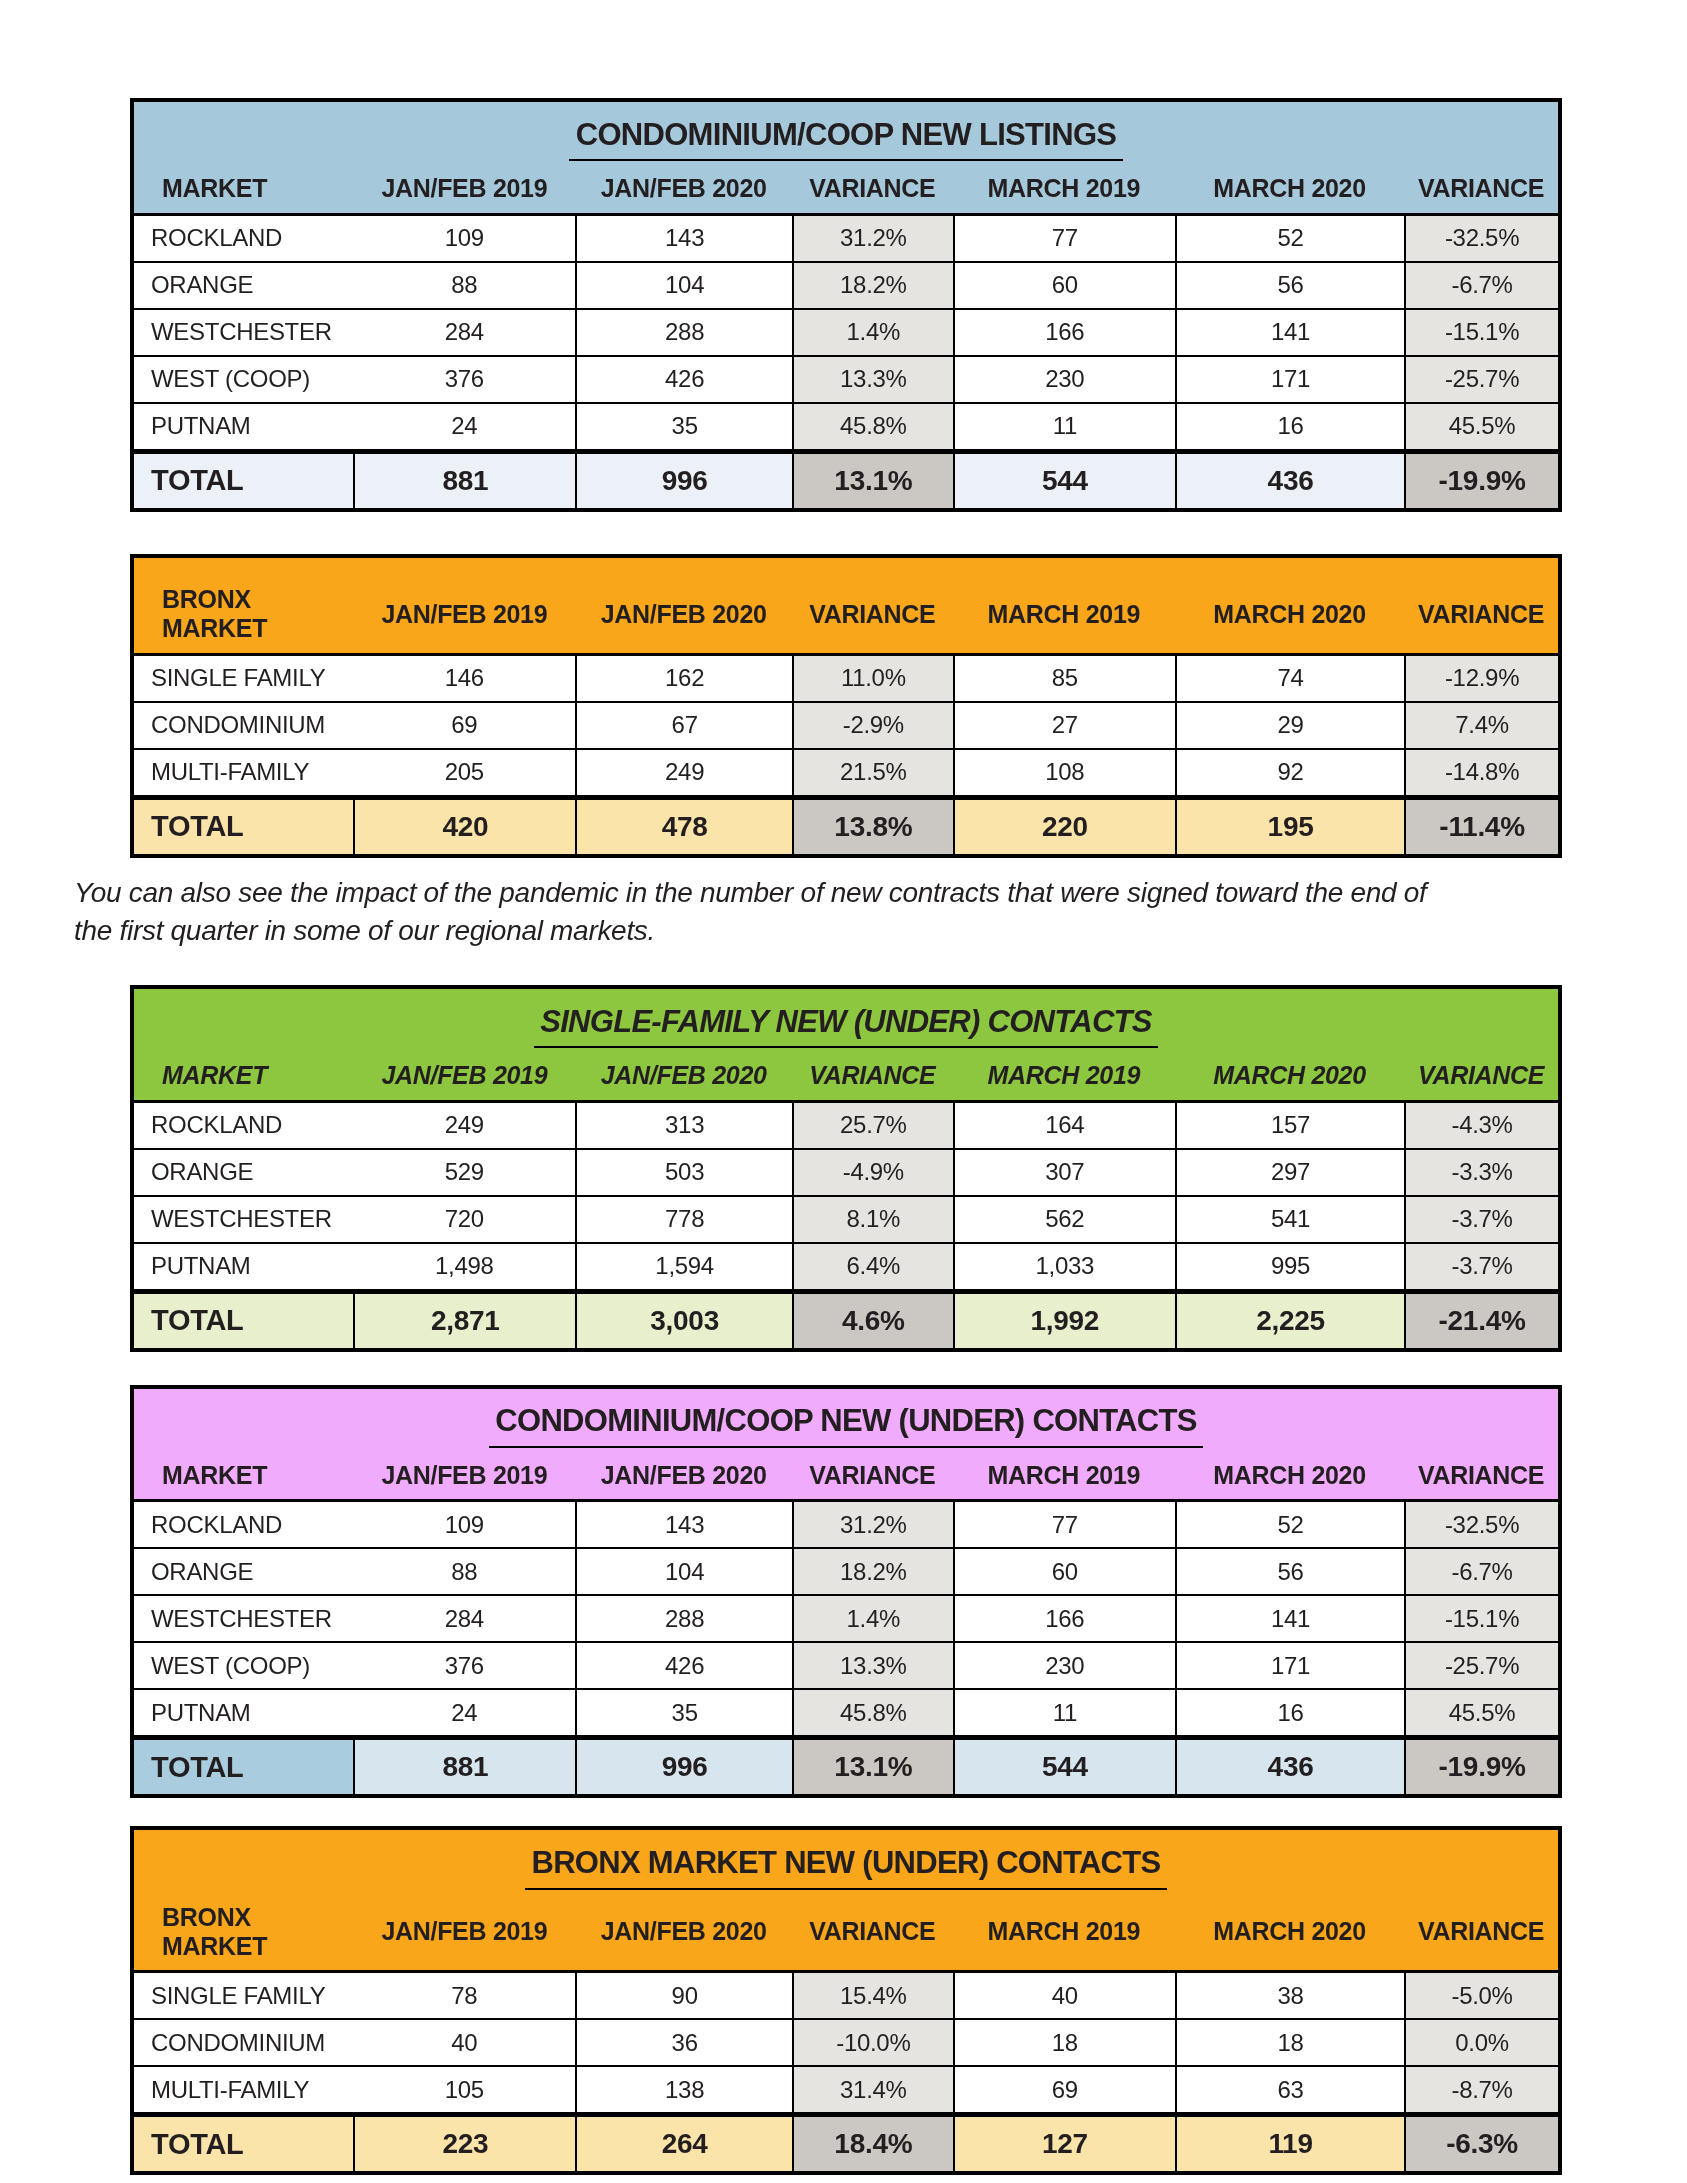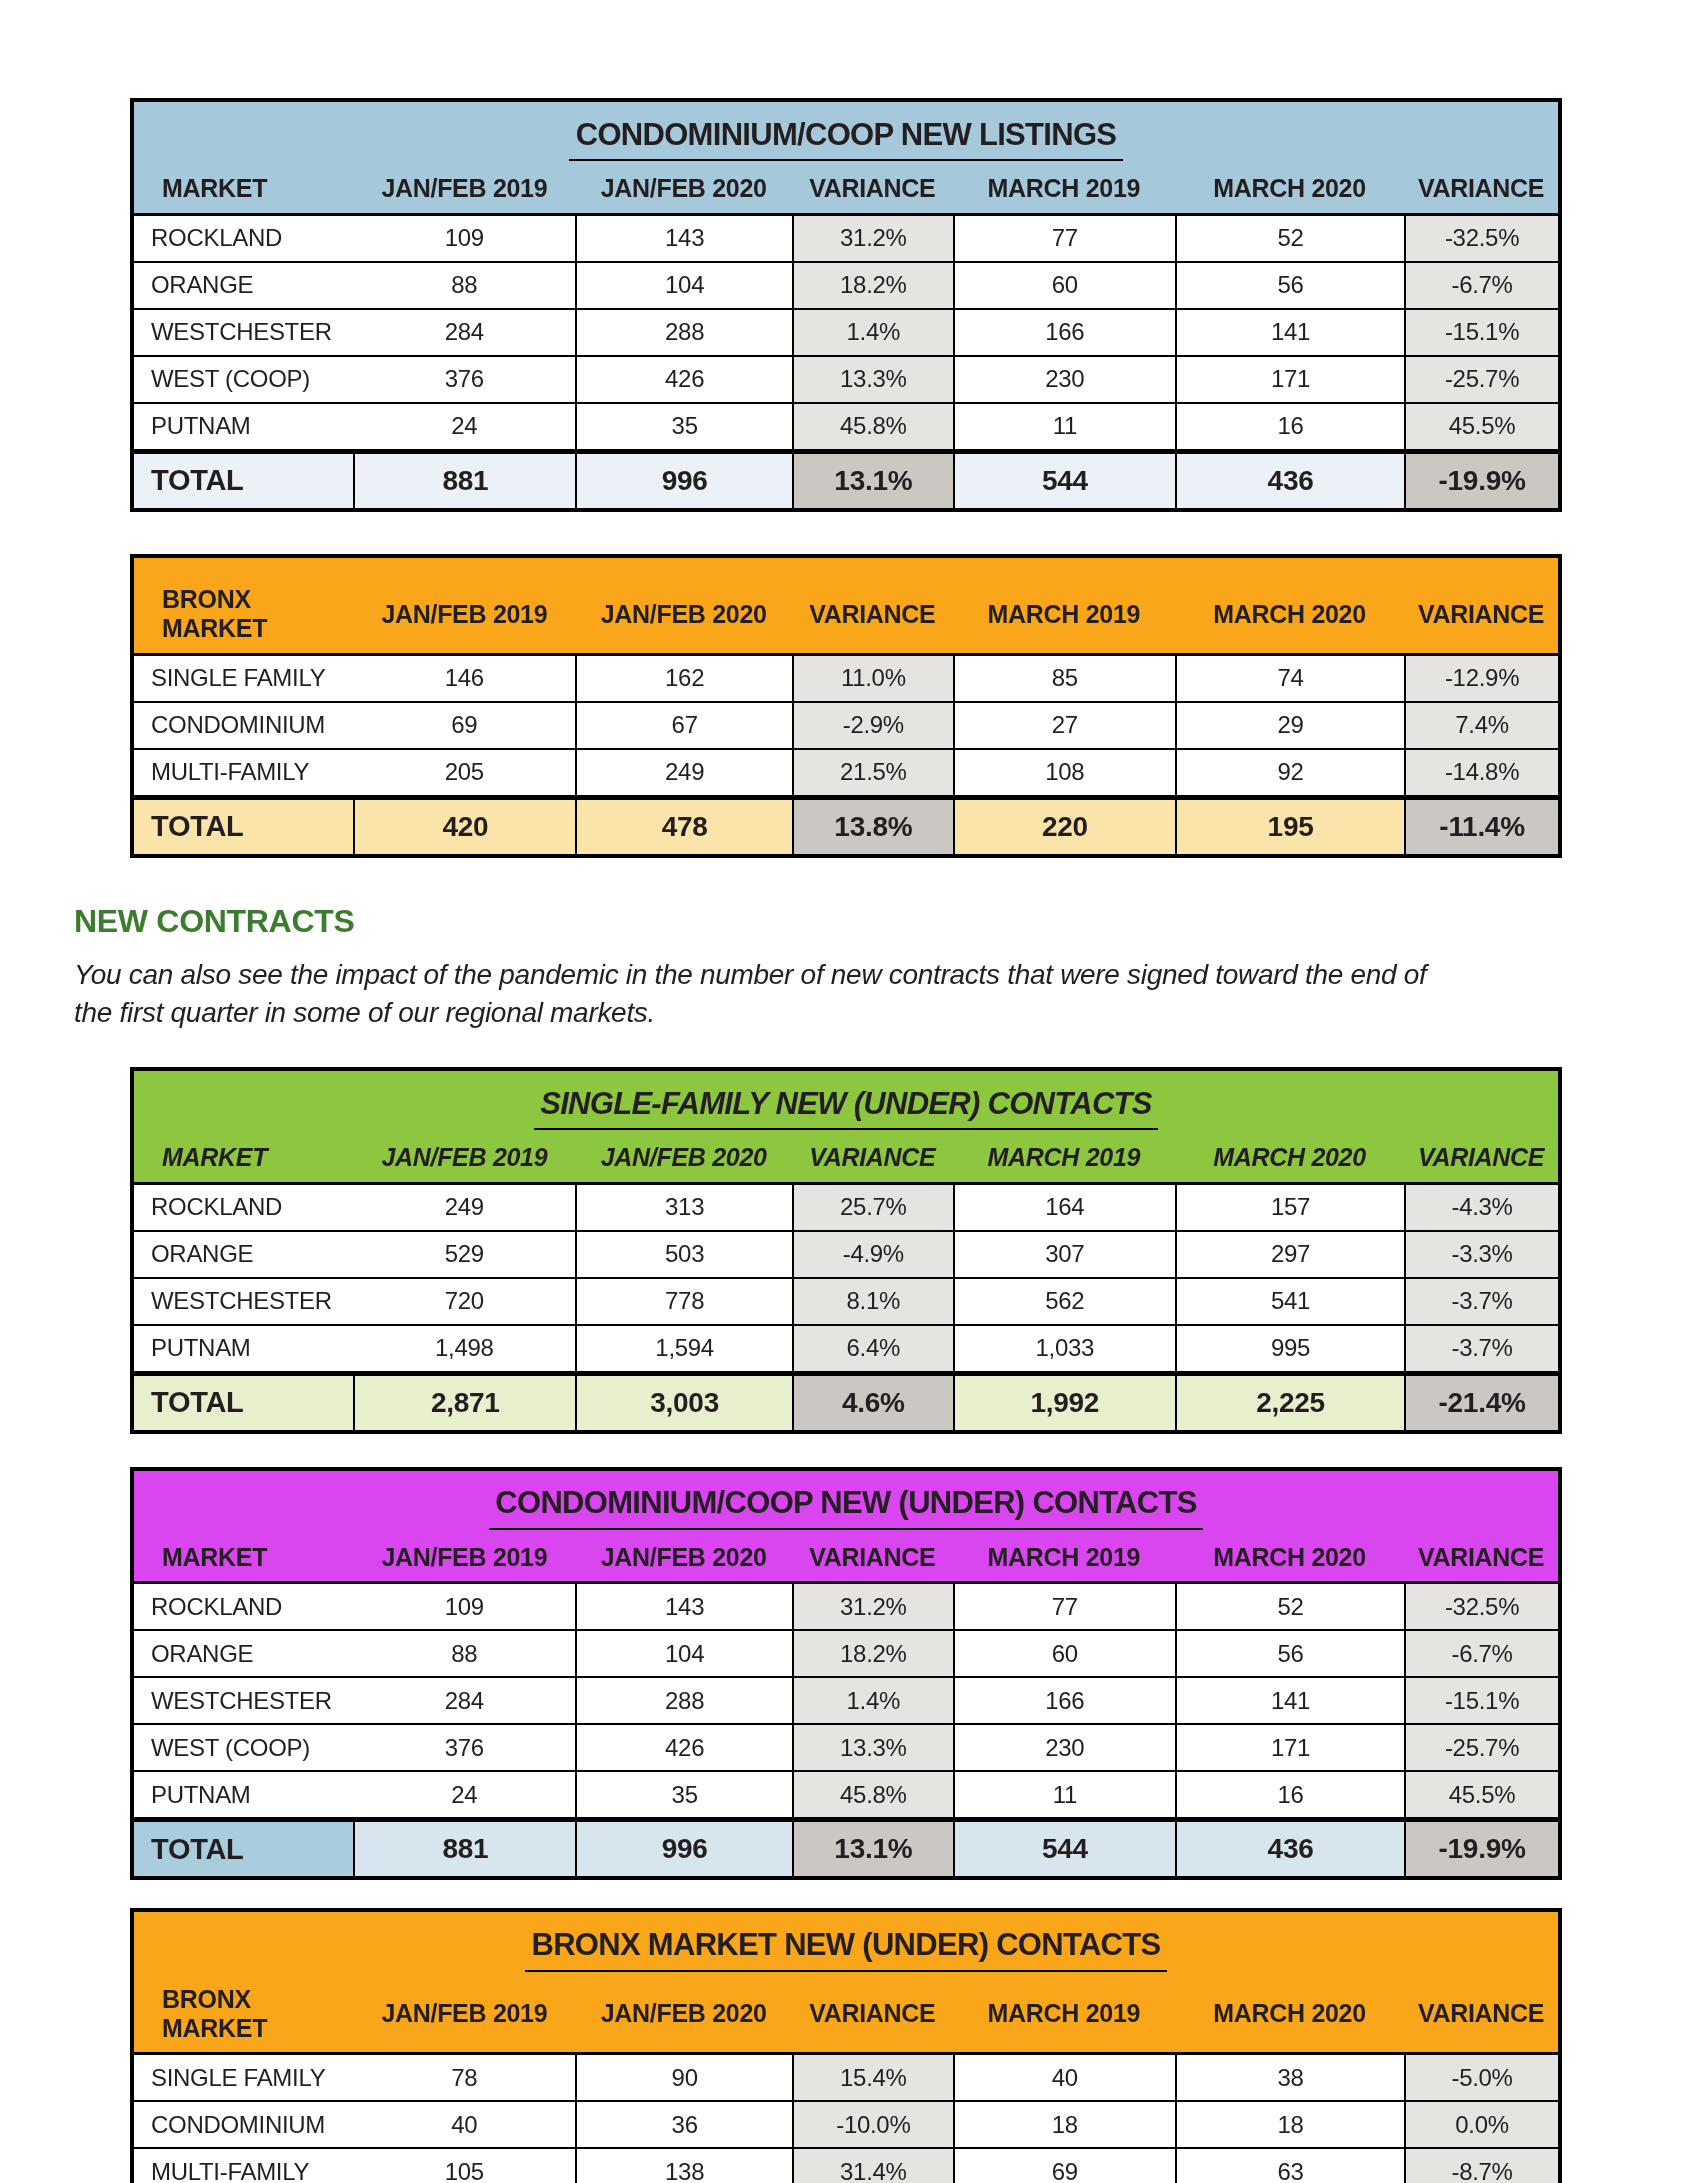--- a/index.html
+++ b/index.html
@@ -215,21 +215,20 @@
             <div>478</div>
             <div class="var">13.8%</div>
             <div>220</div>
             <div>195</div>
             <div class="var">-11.4%</div>
           </div>
         </div>
       </section>
     </div>
 
-  <h2 class="section-heading" style="color: rgb(58, 125, 46);">NEW CONTRACTS</h2>
 
   <p class="body-paragraph">You can also see the impact of the pandemic in the number of new contracts that were signed toward the end of
 the first quarter in some of our regional markets.</p>
 
   <div id="slot-table-2">
       <section class="tbl mt-t3" style="--total-label-bg: #e7efcc; --total-value-bg: #e7efcc;">
         <div class="band" style="background: rgb(141, 198, 63); font-style: italic;">
           <div class="title-wrap"><span class="tbl-title">SINGLE-FAMILY NEW (UNDER) CONTACTS</span></div>
           <div class="cols grid">
             <div>MARKET</div>
@@ -285,21 +284,21 @@
             <div class="var">4.6%</div>
             <div>1,992</div>
             <div>2,225</div>
             <div class="var">-21.4%</div>
           </div>
         </div>
       </section>
     </div>
   <div id="slot-table-3">
       <section class="tbl mt-t4" style="--total-label-bg: #a9ccde; --total-value-bg: #d6e5ee;">
-        <div class="band" style="background: #d946ef;">
+        <div class="band" style="background: #f0abfc;">
           <div class="title-wrap"><span class="tbl-title">CONDOMINIUM/COOP NEW (UNDER) CONTACTS</span></div>
           <div class="cols grid">
             <div>MARKET</div>
             <div>JAN/FEB 2019</div>
             <div>JAN/FEB 2020</div>
             <div>VARIANCE</div>
             <div>MARCH 2019</div>
             <div>MARCH 2020</div>
             <div>VARIANCE</div>
           </div>

